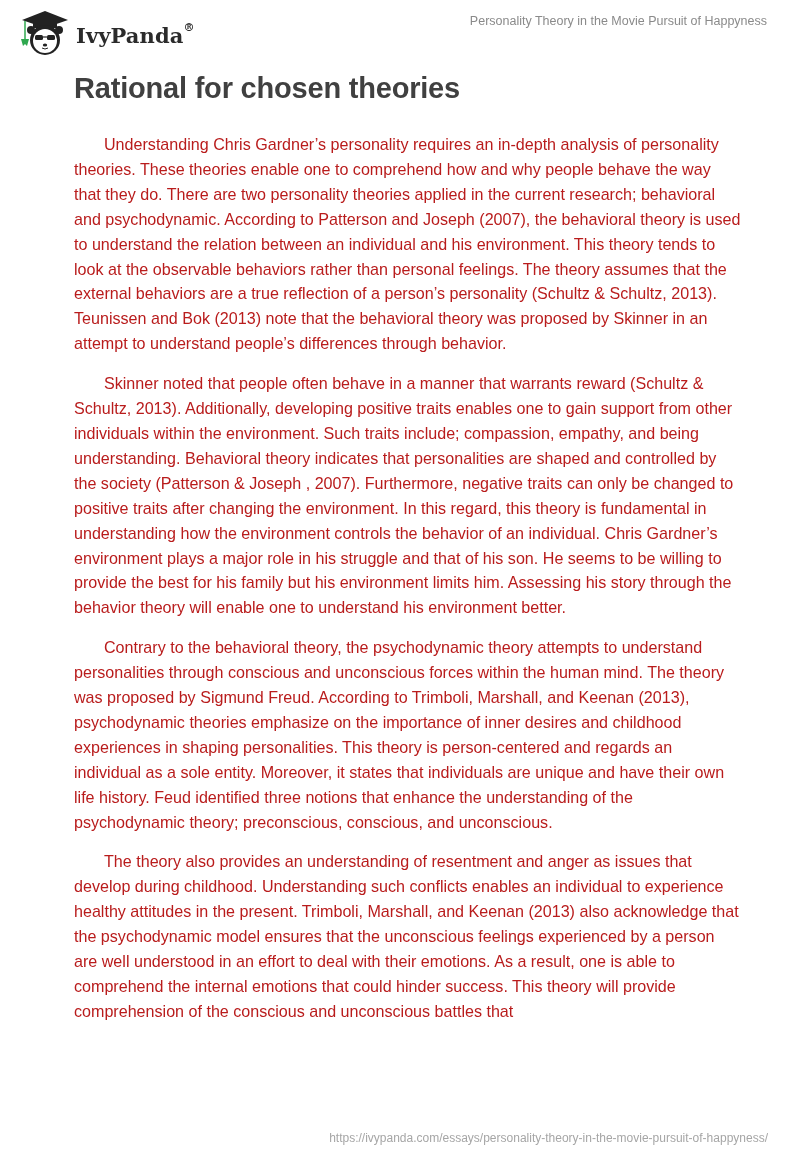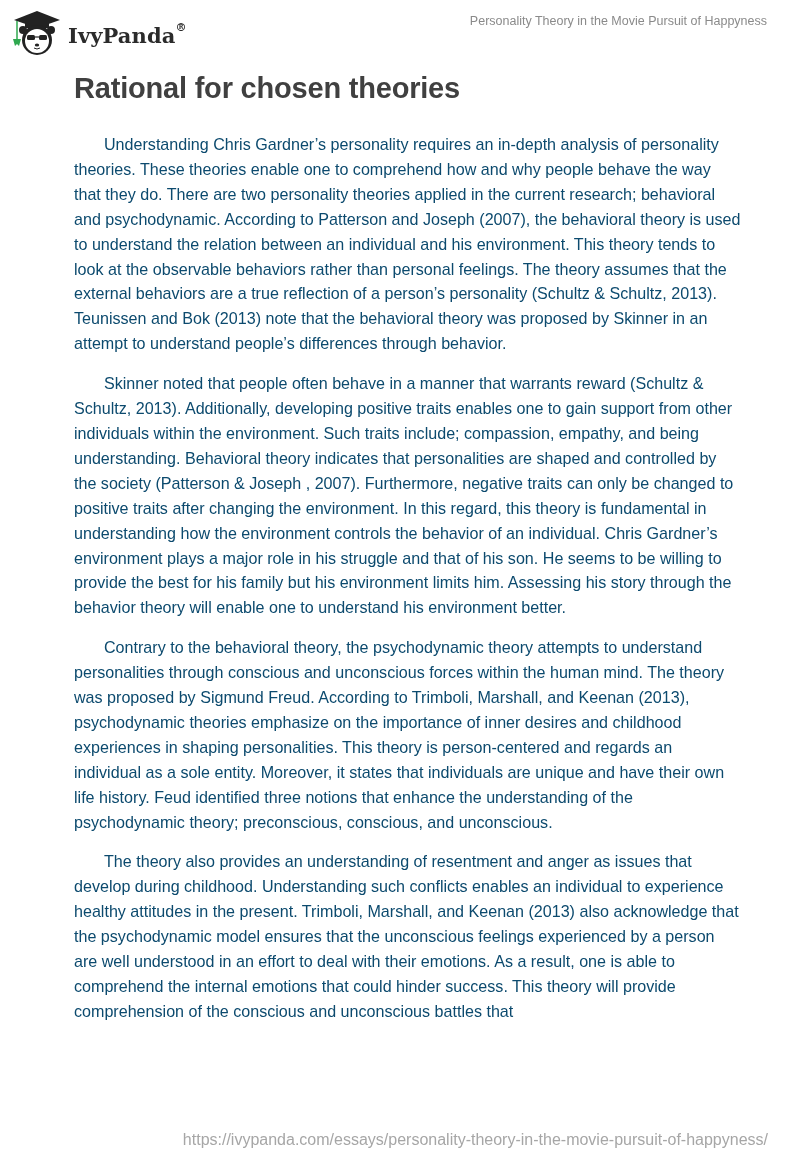--- a/index.html
+++ b/index.html
@@ -1,29 +1,29 @@
 <!DOCTYPE html>
 <html><head>
 <meta charset="utf-8">
 <style>
   html, body { margin: 0; padding: 0; background: #ffffff; }
   body { width: 800px; height: 1160px; position: relative; overflow: hidden;
          font-family: "Liberation Sans", sans-serif; color: #222222; }
   .header { position: absolute; left: 0; top: 0; width: 800px; height: 60px; }
-  .logo { position: absolute; left: 8px; top: 6px; display: flex; align-items: center; }
+  .logo { position: absolute; left: 16px; top: 6px; display: flex; align-items: center; }
   .logo-icon { width: 58px; height: 52px; }
   .logo-text { font-family: "DejaVu Serif", serif; font-weight: bold; font-size: 21px; color: #2b2b2b;
                margin-left: 2px; letter-spacing: 0.1px; position: relative; top: 3px; }
   .logo-text sup { font-size: 11px; position: relative; top: -4px; }
   .doc-title { position: absolute; right: 33px; top: 14px; font-size: 12.5px; color: #8a8a8a; }
   h1 { position: absolute; left: 74px; top: 72px; margin: 0; font-size: 29px; font-weight: bold;
        color: #404040; letter-spacing: -0.2px; }
   .content { position: absolute; left: 74px; top: 132px; width: 668px; }
-  .content p { margin: 0 0 15px 0; font-size: 16.1px; line-height: 24.9px; text-indent: 30px; color: #0c4a6e; }
-  .footer-url { position: absolute; right: 32px; top: 1131px; font-size: 16px; color: #a6a6a6; }
+  .content p { margin: 0 0 15px 0; font-size: 16.1px; line-height: 24.9px; text-indent: 30px; color: #b91c1c; }
+  .footer-url { position: absolute; right: 32px; top: 1131px; font-size: 12px; color: #a6a6a6; }
 </style>
 </head>
 <body>
 
 <div class="header">
   <div class="logo">
     <svg class="logo-icon" viewBox="0 0 58 52">
 
       <polygon points="6,14 29,5 52,14 29,22" fill="#222"></polygon>
       <rect x="17" y="15" width="24" height="7" fill="#222"></rect>

